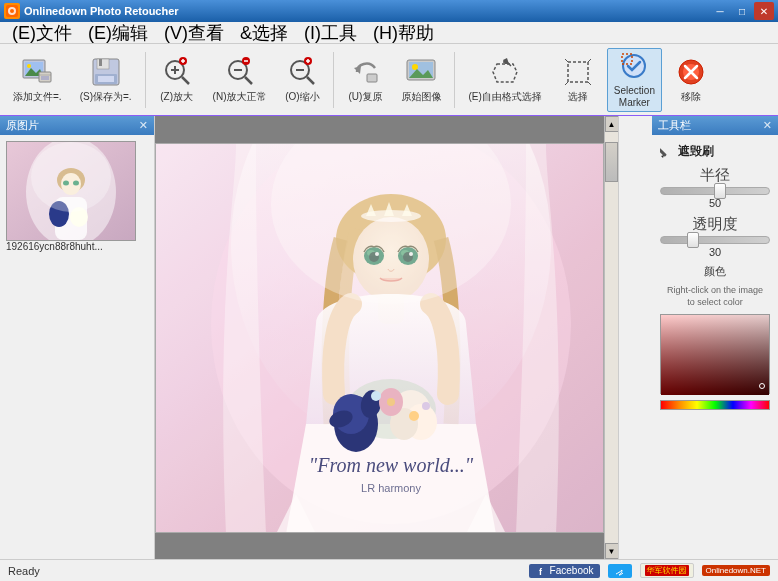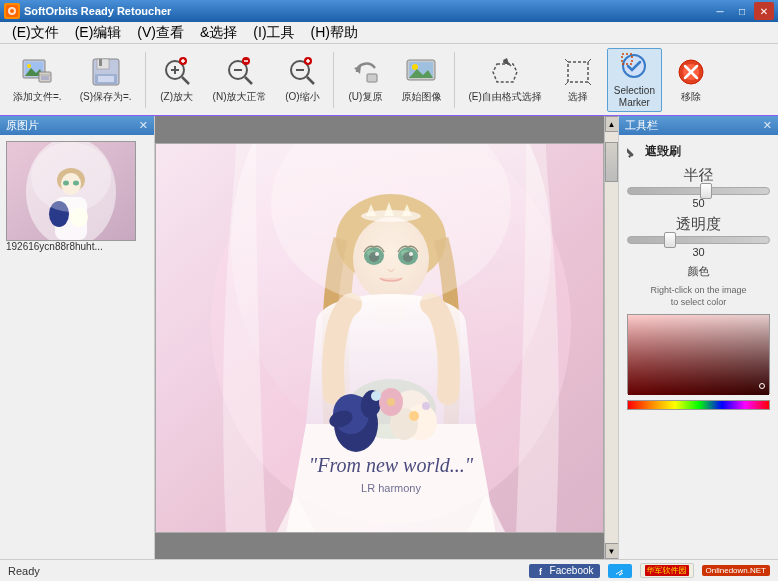--- a/index.html
+++ b/index.html
@@ -57,21 +57,21 @@
       display: flex;
       align-items: center;
       padding: 0 4px;
     }
     .menu-item {
       padding: 12px 8px;
       cursor: pointer;
       height: 100%;
       display: flex;
       align-items: center;
-      font-size: 14px;
+      font-size: 18px;
     }
 
     
     .toolbar {
       background: #f0f0f0;
       border-bottom: 1px solid #8b5cf6;
       height: 72px;
       display: flex;
       align-items: center;
       padding: 4px 6px;
@@ -192,20 +192,21 @@
       border: 1px solid #aaa;
     }
 
     
     .right-panel {
       width: 160px;
       background: #f0f0f0;
       border-left: 1px solid #ccc;
       display: flex;
       flex-direction: column;
+      padding-left: 33px;
     }
     .right-panel-content {
       padding: 8px;
       display: flex;
       flex-direction: column;
       gap: 6px;
       flex: 1;
     }
     .tool-section-title {
       font-size: 12px;
@@ -363,21 +364,21 @@
 
 <div class="title-bar">
   <div class="title-bar-left">
     <div class="title-bar-icon">
       <svg width="14" height="14" viewBox="0 0 14 14">
         <rect x="1" y="1" width="12" height="12" rx="2" fill="#ff6600"></rect>
         <circle cx="7" cy="7" r="4" fill="white" opacity="0.8"></circle>
         <circle cx="7" cy="7" r="2" fill="#ff6600"></circle>
       </svg>
     </div>
-    <span>SoftOrbits Ready Retoucher</span>
+    <span>Onlinedown Photo Retoucher</span>
   </div>
   <div class="title-bar-controls">
     <div class="title-btn">─</div>
     <div class="title-btn">□</div>
     <div class="title-btn close">✕</div>
   </div>
 </div>
 
 <div class="menu-bar">
   <div class="menu-item">(E)文件</div>

